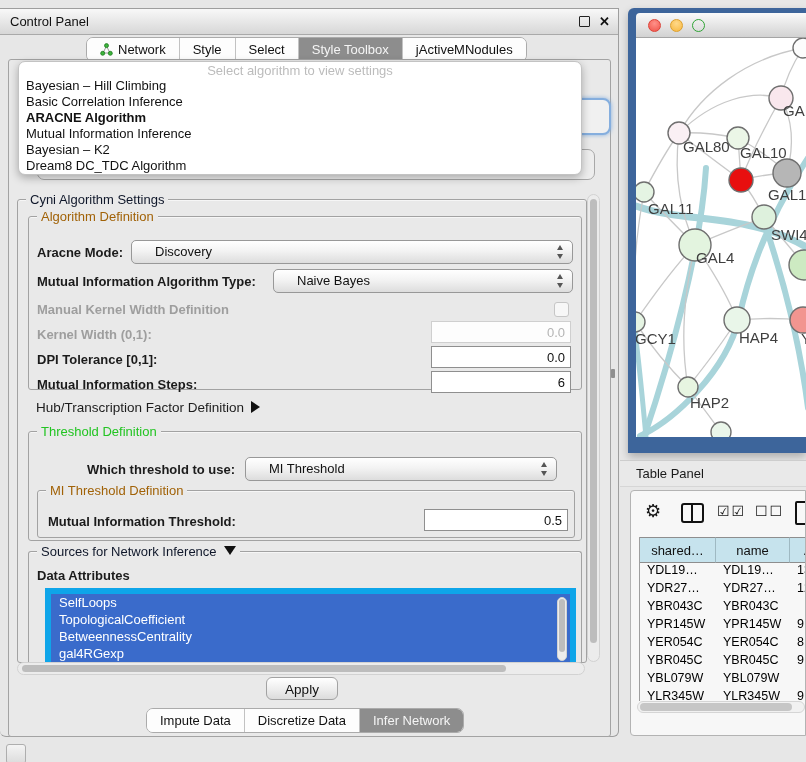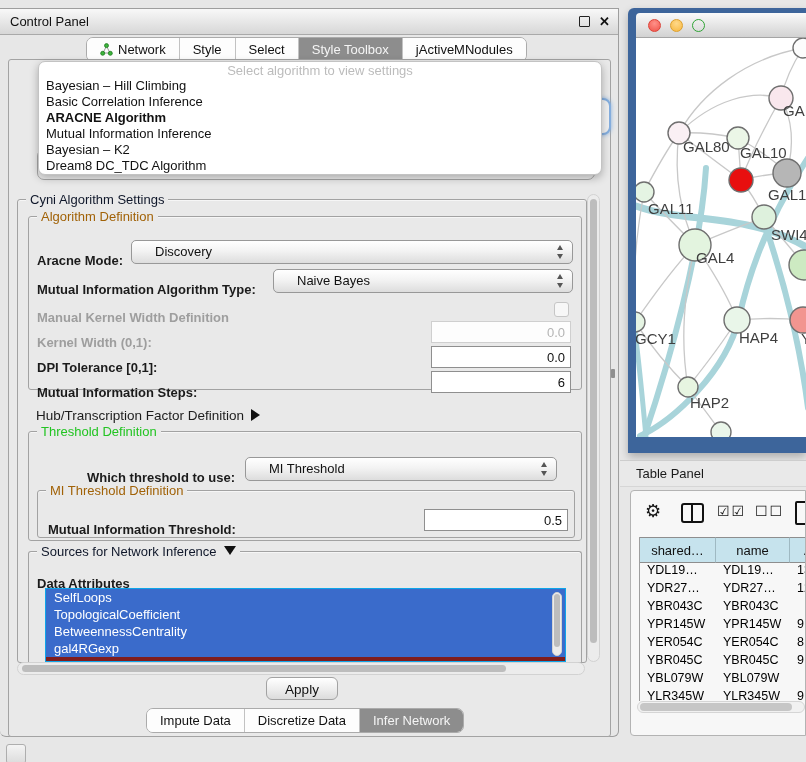--- a/index.html
+++ b/index.html
@@ -32,21 +32,21 @@
   .frag-combo2{position:absolute;left:28px;top:89px;width:556px;height:29px;border:1px solid #a8a8a8;
       border-radius:7px;background:#ededed;}
 
   .groupbox{position:absolute;border:1px solid #a2a2a2;border-radius:3px;
       box-shadow:inset 0 1px 0 rgba(255,255,255,.6);}
   .gtitle{position:absolute;top:-8px;left:8px;background:#e9e9e9;padding:0 4px;font-size:13px;
       color:#0f172a;white-space:nowrap;}
   .gtitle.blue{color:#a16207;}
   .gtitle.green{color:#22c422;}
 
-  .lbl{position:absolute;font-size:13px;font-weight:bold;color:#1b1b1b;white-space:nowrap;line-height:20px;margin-top:8px;}
+  .lbl{position:absolute;font-size:13px;font-weight:bold;color:#1b1b1b;white-space:nowrap;line-height:20px;}
   .lbl.dis{color:#9e9e9e;}
   .plain{font-weight:normal;font-size:13.5px;color:#1c1c1c;}
 
   .combo{position:absolute;border:1px solid #989898;border-radius:5px;
       background:linear-gradient(#ffffff,#f3f3f3 45%,#dddddd);font-size:13px;color:#111;
       line-height:22px;padding-left:23px;box-sizing:border-box;}
   .stepper{position:absolute;right:6px;top:4px;width:11px;height:14px;}
   .stepper:before{content:"";position:absolute;top:0;left:2px;border-left:3.5px solid transparent;
       border-right:3.5px solid transparent;border-bottom:5px solid #555;}
   .stepper:after{content:"";position:absolute;bottom:0;left:2px;border-left:3.5px solid transparent;
@@ -56,37 +56,37 @@
       padding-right:5px;line-height:21px;color:#111;box-sizing:border-box;height:22px;}
   .field.dis{border-color:#cfcfcf;color:#b4b4b4;background:#fdfdfd;}
 
   .checkbox{position:absolute;width:13px;height:13px;border:1px solid #c6c6c6;border-radius:3px;background:#f7f7f7;}
 
   .tri-right{display:inline-block;width:0;height:0;border-top:6px solid transparent;
       border-bottom:6px solid transparent;border-left:9px solid #111;margin-left:7px;vertical-align:-1px;}
   .tri-down{display:inline-block;width:0;height:0;border-left:6px solid transparent;
       border-right:6px solid transparent;border-top:9px solid #111;margin-left:7px;vertical-align:1px;}
 
-  .listbox{position:absolute;background:#7f1d1d;border:1px solid #0ea5e9;overflow:hidden;}
+  .listbox{position:absolute;background:#7f1d1d;border:6px solid #0ea5e9;overflow:hidden;}
   .attr-item{height:17px;line-height:17px;font-size:13px;padding-left:8px;color:#fff;background:#3a6bcb;}
 
   .sb-v{position:absolute;background:#ececec;border:1px solid #d2d2d2;border-radius:7px;box-sizing:border-box;}
   .sb-h{position:absolute;background:#ececec;border:1px solid #d2d2d2;border-radius:7px;box-sizing:border-box;}
   .thumb{position:absolute;background:#bdbdbd;border-radius:5px;}
 
   .apply-btn{position:absolute;left:257px;top:617px;width:72px;height:23px;
       background:linear-gradient(#ffffff,#ededed 55%,#dcdcdc);border:1px solid #a2a2a2;border-radius:6px;
       font-size:13.5px;color:#111;text-align:center;line-height:22px;box-sizing:border-box;}
 
   .bottom-tabbar{position:absolute;left:146px;top:699px;height:23px;display:flex;border:1px solid #ababab;
       border-radius:7px;overflow:hidden;background:#fdfdfd;}
 
   
   .popup{position:absolute;left:18px;top:52px;width:562px;height:112px;background:#fff;
-      border:1px solid #c3c3c3;border-radius:7px;box-shadow:0 3px 8px rgba(0,0,0,.28);z-index:20;overflow:hidden;margin-left:20px;}
+      border:1px solid #c3c3c3;border-radius:7px;box-shadow:0 3px 8px rgba(0,0,0,.28);z-index:20;overflow:hidden;}
   .popup-head{height:15px;line-height:15px;text-align:center;color:#bcbcbc;font-size:13px;margin-top:1px;}
   .dd-item{height:16px;line-height:16px;font-size:13px;color:#111;padding-left:7px;white-space:nowrap;}
   .dd-item.sel{font-weight:bold;}
 
   .mini-btn{position:absolute;left:6px;top:744px;width:18px;height:18px;border:1px solid #aeaeae;
       border-radius:3px;background:linear-gradient(#f4f4f4,#dcdcdc);}
   .split-handle{position:absolute;left:611px;top:369px;width:4px;height:9px;background:#8f8f8f;border-radius:1px;}
 
   
   .net-window{position:absolute;left:628px;top:8px;width:178px;height:445px;background:#3d659b;

